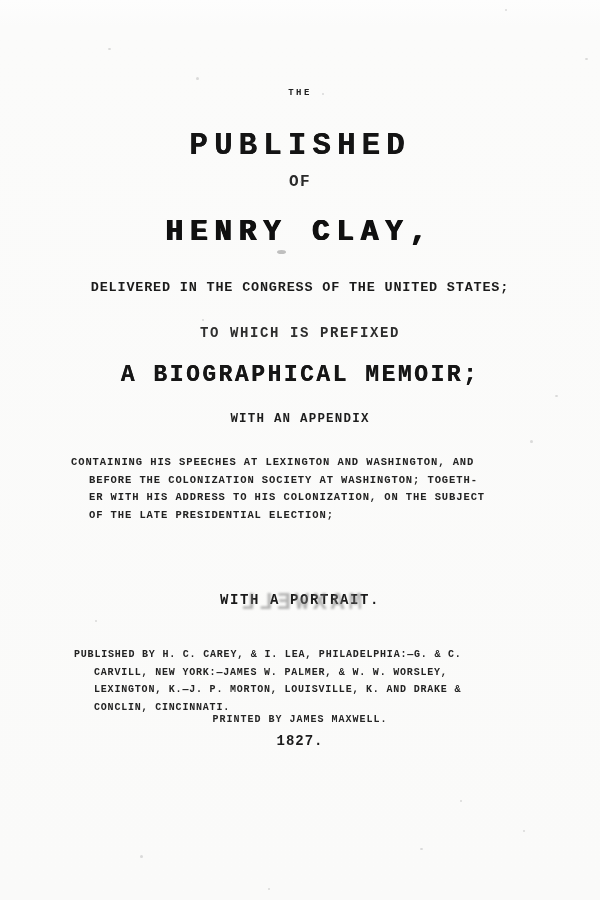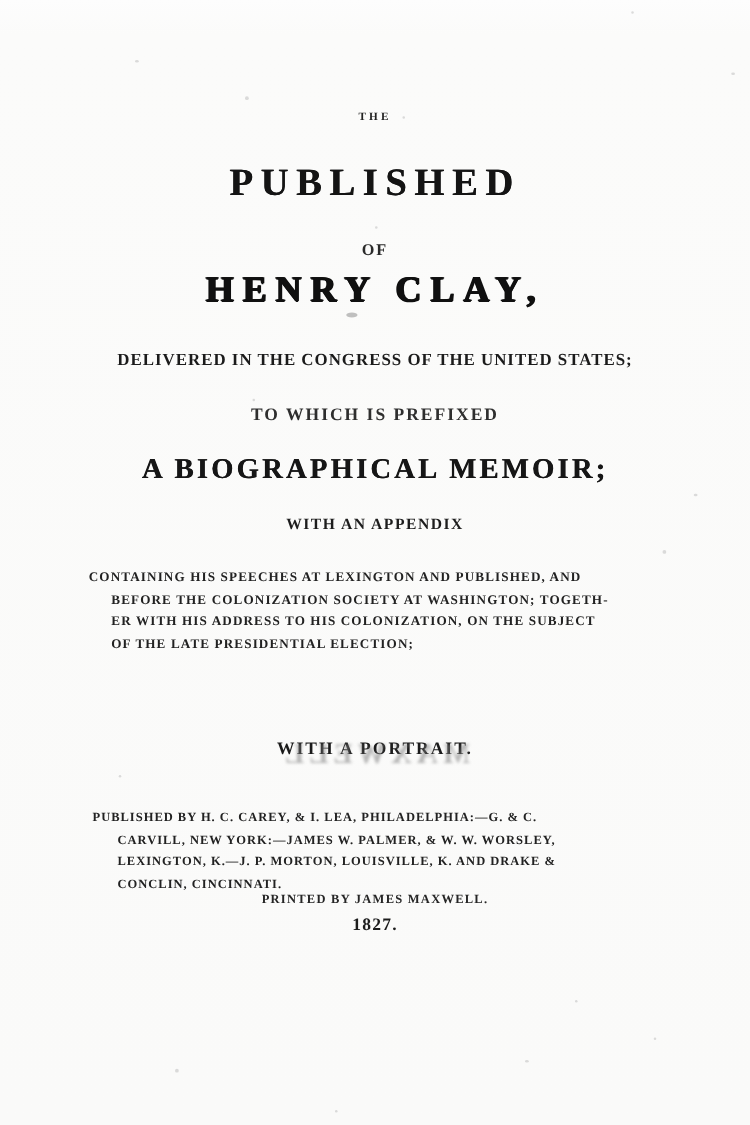--- a/index.html
+++ b/index.html
@@ -7,21 +7,21 @@
     padding: 0;
     background: #ffffff;
   }
   .page {
     position: relative;
     width: 600px;
     height: 900px;
     margin: 0 auto;
     background: linear-gradient(180deg, #fdfdfd 0%, #fbfbfa 3%, #fafaf9 100%);
     overflow: hidden;
-    font-family: Liberation Serif, serif;
+    font-family: Liberation Mono, monospace;
     color: #1e1e1e;
   }
   .line {
     position: absolute;
     left: 0;
     right: 0;
     text-align: center;
     white-space: nowrap;
     color: #1e1e1e;
   }
@@ -37,22 +37,22 @@
   .main-title {
     top: 128px;
     font-size: 31px;
     font-weight: bold;
     letter-spacing: 6px;
     color: #141414;
     text-shadow: 0.3px 0 0 #141414;
   }
   
   .of-word {
-    top: 192px;
-    font-size: 13px;
+    top: 173px;
+    font-size: 16px;
     font-weight: bold;
     letter-spacing: 1.5px;
     color: #2a2a2a;
   }
   
   .author-name {
     top: 216px;
     font-size: 29px;
     font-weight: bold;
     letter-spacing: 7px;
@@ -192,21 +192,21 @@
 
   <div class="line subtitle">DELIVERED IN THE CONGRESS OF THE UNITED STATES;</div>
 
   <div class="line prefix-note">TO WHICH IS PREFIXED</div>
 
   <div class="line memoir-title">A BIOGRAPHICAL MEMOIR;</div>
 
   <div class="line appendix-title">WITH AN APPENDIX</div>
 
   <div class="appendix-desc">
-    <div>CONTAINING HIS SPEECHES AT LEXINGTON AND PUBLISHED, AND</div>
+    <div>CONTAINING HIS SPEECHES AT LEXINGTON AND WASHINGTON, AND</div>
     <div class="cont">BEFORE THE COLONIZATION SOCIETY AT WASHINGTON; TOGETH-</div>
     <div class="cont">ER WITH HIS ADDRESS TO HIS COLONIZATION, ON THE SUBJECT</div>
     <div class="cont">OF THE LATE PRESIDENTIAL ELECTION;</div>
   </div>
 
   <div class="line portrait-note">WITH A PORTRAIT.</div>
 
   <div class="line ghost-text">MAXWELL</div>
 
   <div class="imprint">

